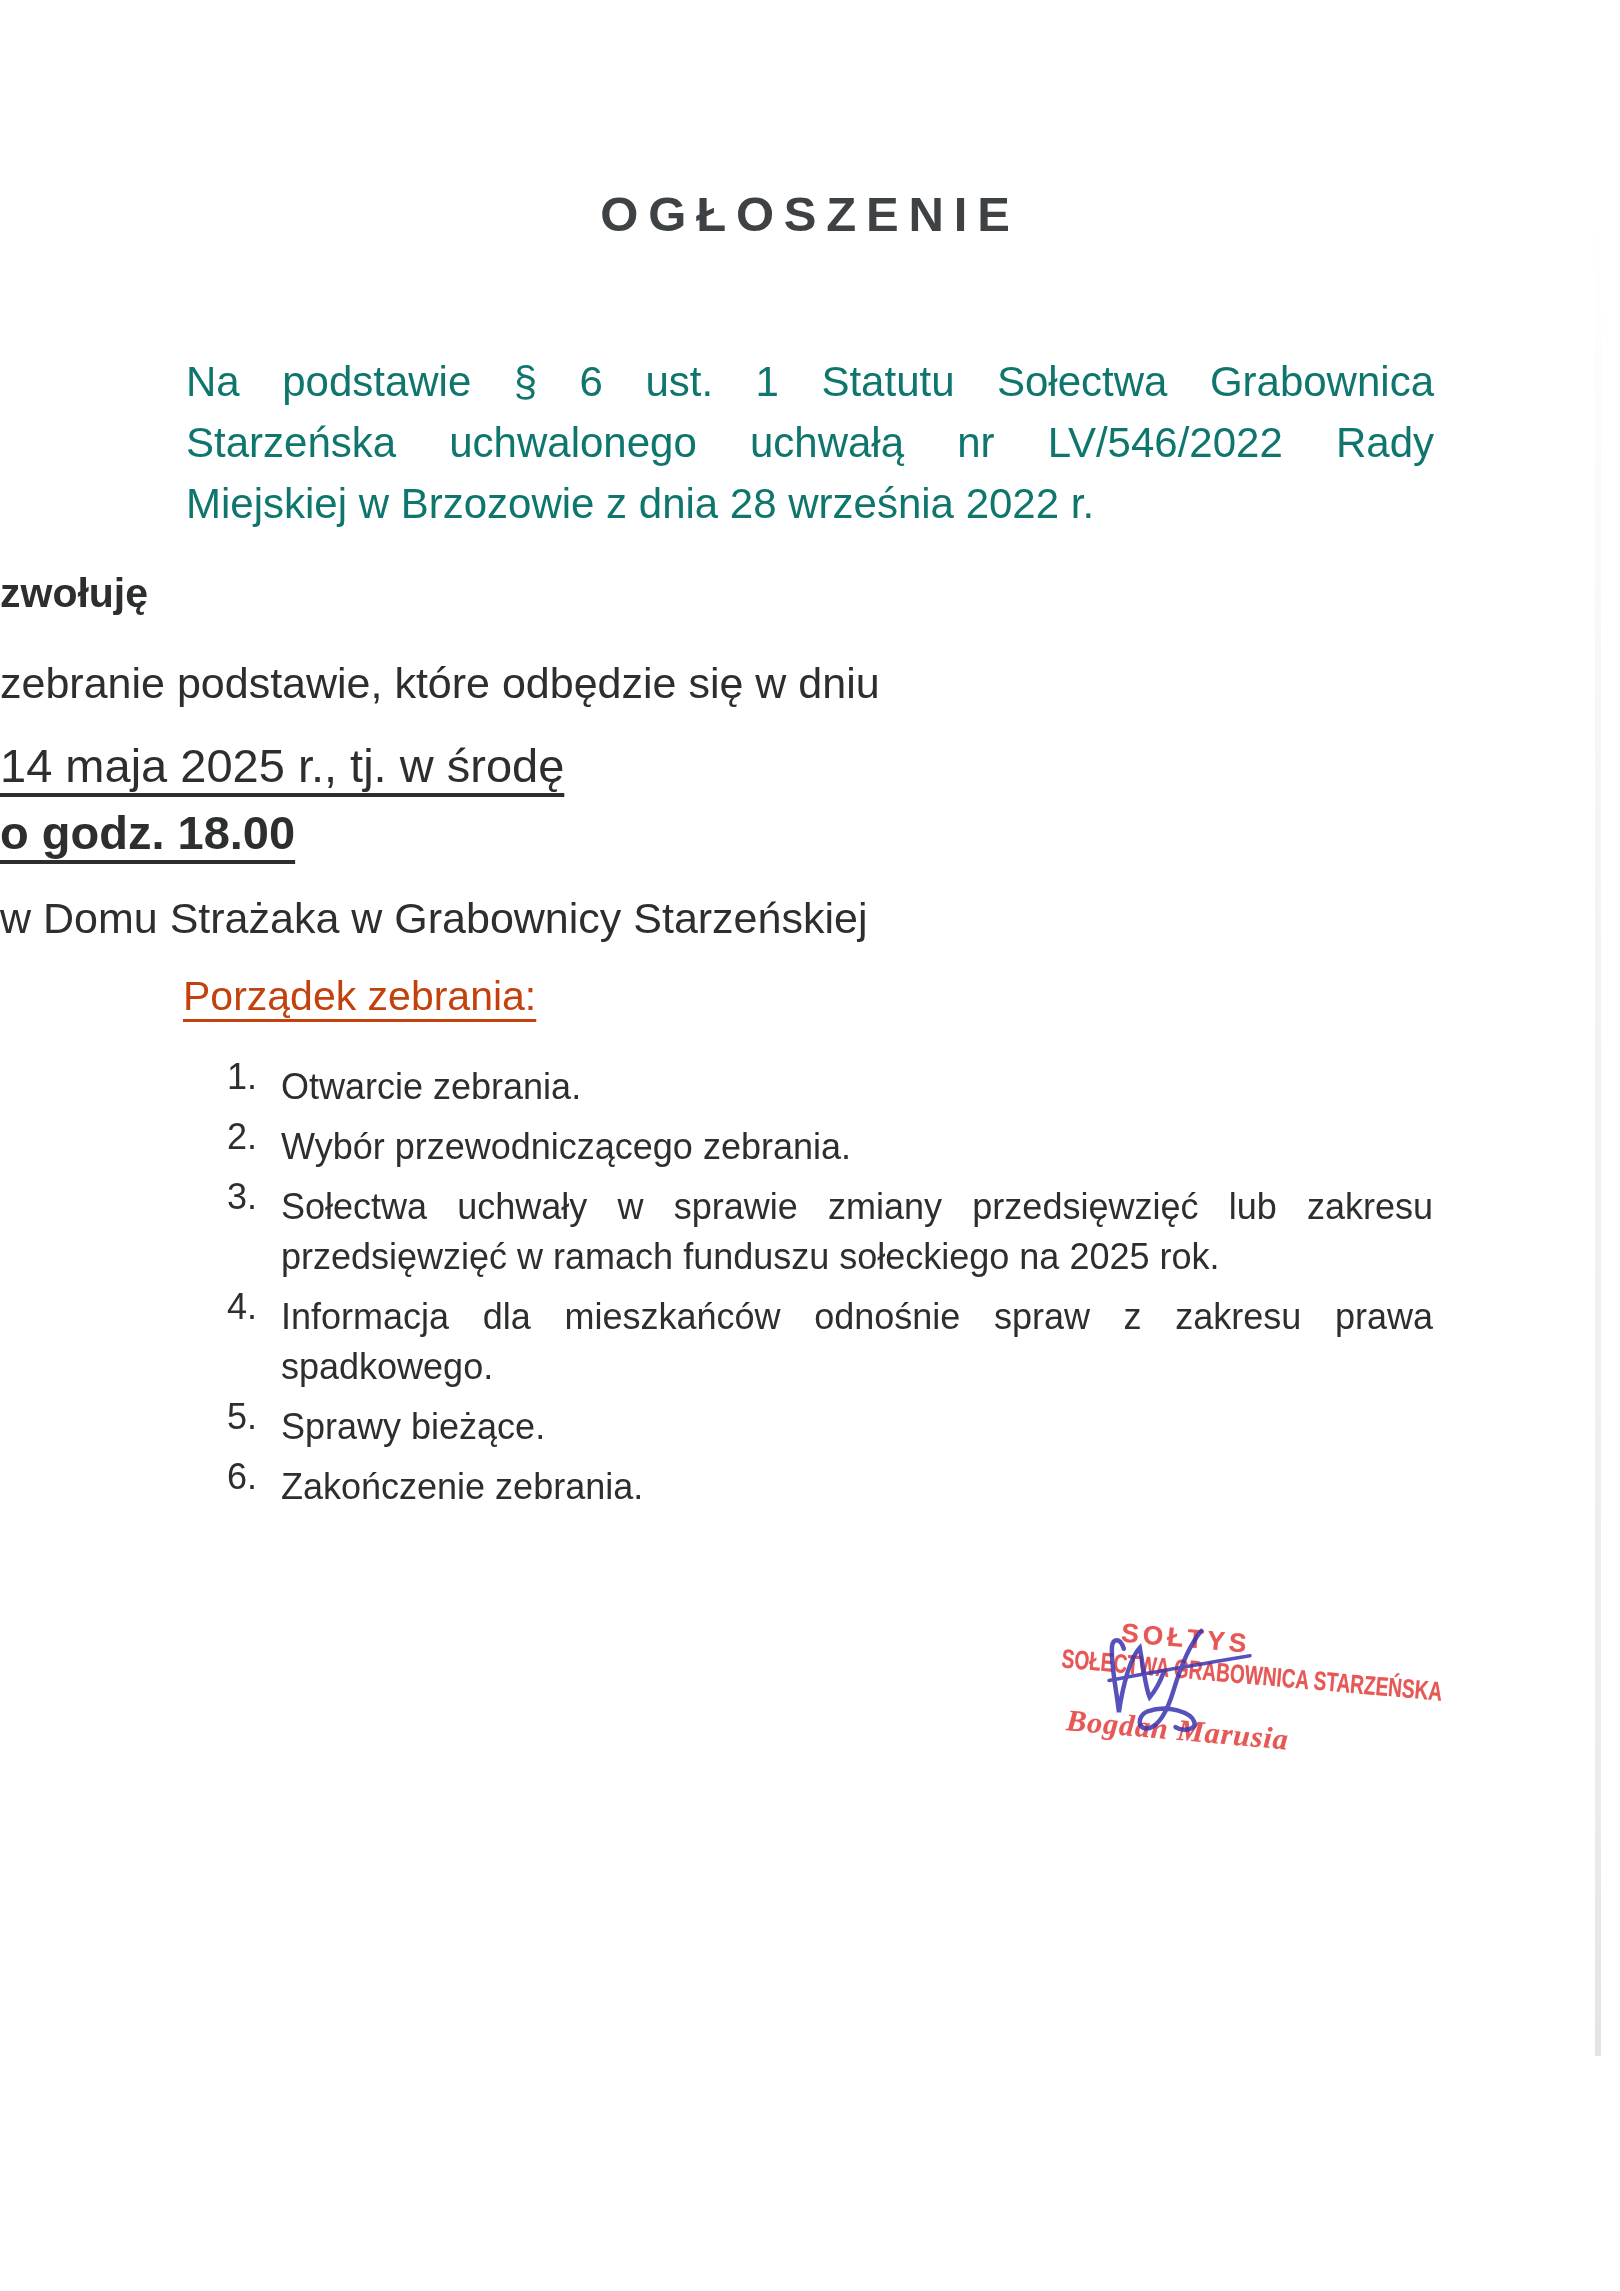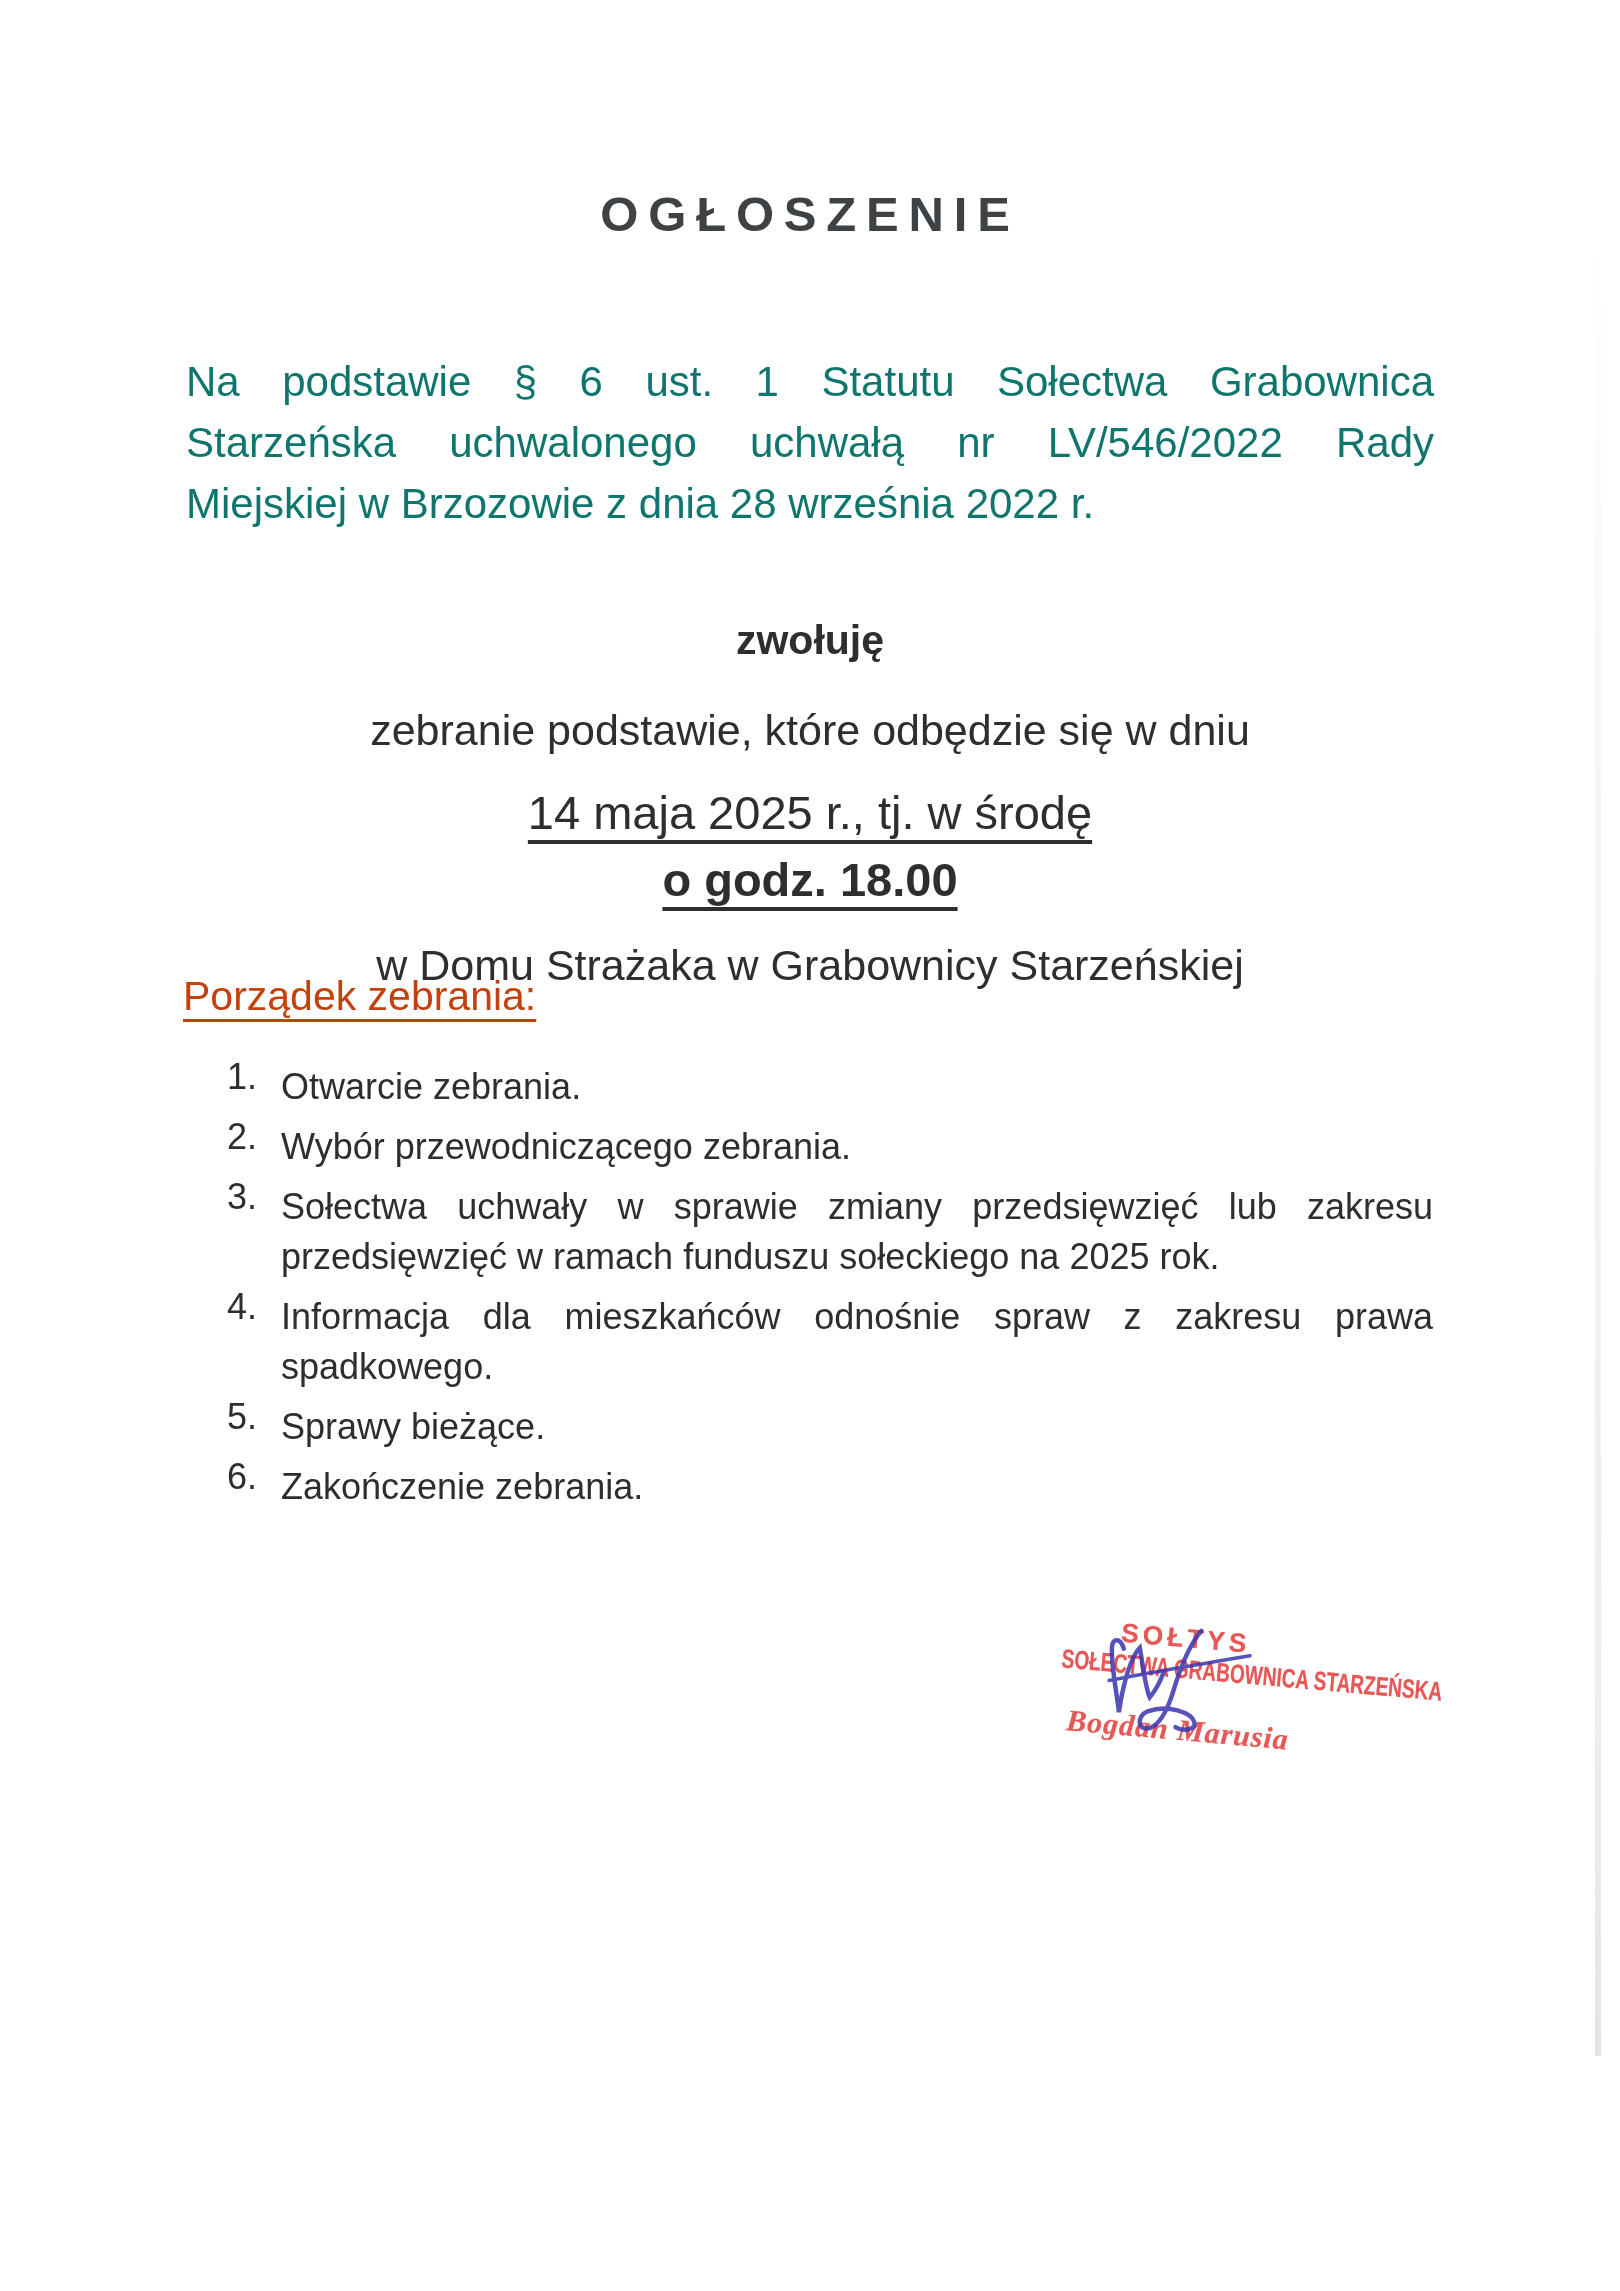--- a/index.html
+++ b/index.html
@@ -20,21 +20,21 @@
     color:#3e4244;
     line-height:1;
   }
   .intro{
     top:351px;left:186px;width:1248px;
     font-size:42px;line-height:61px;
     color:#0f766e;
   }
   .line-justify{text-align:justify;text-align-last:justify;}
   .center-line{
-    left:0;width:1620px;text-align:center;line-height:1;margin-top:47px;
+    left:0;width:1620px;text-align:left;line-height:1;
   }
   .convene{top:573px;font-size:41px;font-weight:bold;}
   .meeting{top:662px;font-size:43px;}
   .dateline{
     top:742px;font-size:47px;font-weight:normal;
     text-decoration:underline;
     text-decoration-thickness:3.9px;
     text-underline-offset:10.8px;
   }
   .timeline{

